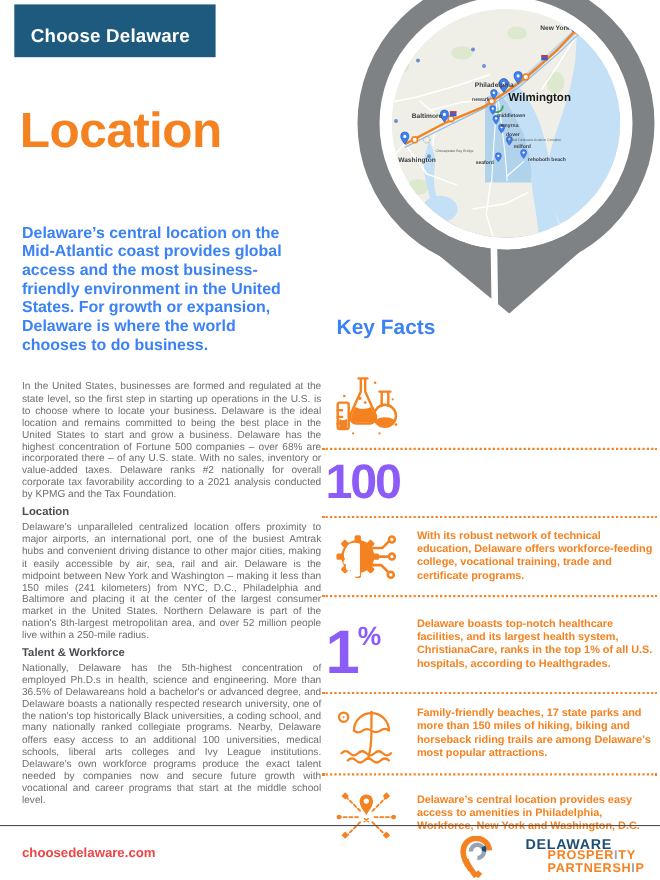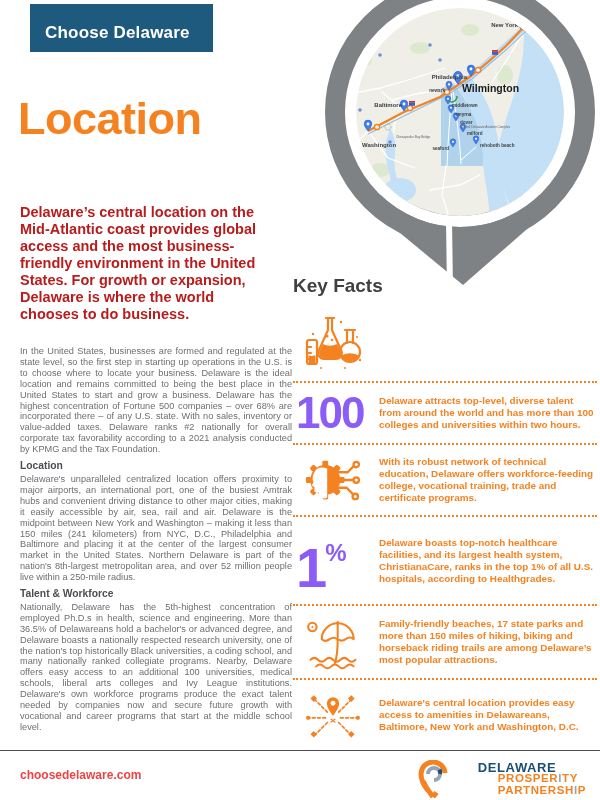--- a/index.html
+++ b/index.html
@@ -1,44 +1,44 @@
 <!DOCTYPE html>
 <html><head>
 <meta charset="utf-8">
 <style>
   html,body{margin:0;padding:0;background:#ffffff;}
   .page{position:relative;width:600px;height:800px;background:#ffffff;overflow:hidden;
         font-family:"Liberation Sans",sans-serif;}
 
   
-  .banner{position:absolute;left:30px;top:4px;width:183px;height:48px;background:#1e5a7d;
+  .banner{position:absolute;left:13px;top:4px;width:183px;height:48px;background:#1e5a7d;
           box-sizing:border-box;display:flex;align-items:flex-end;padding:0 0 9px 15px;}
   .banner span{color:#ffffff;font-weight:bold;font-size:17px;letter-spacing:.2px;}
   .title{position:absolute;left:18px;top:96px;margin:0;color:#f58220;font-size:45px;
          font-weight:bold;letter-spacing:-.5px;line-height:1;}
 
   
-  .intro{position:absolute;left:20px;top:204px;width:254px;color:#b91c1c;
+  .intro{position:absolute;left:20px;top:204px;width:254px;color:#3b82f6;
          font-weight:bold;font-size:14.5px;line-height:17px;}
   .left-col{position:absolute;left:20px;top:346px;width:272px;color:#6d6e71;
             font-size:9.2px;line-height:10.9px;text-align:justify;}
   .left-col p{margin:0;}
   .left-col h3{color:#4c4d52;font-size:10.3px;margin:6px 0 2px 0;text-align:left;}
 
   
   .pin-wrap{position:absolute;left:320px;top:0;width:280px;height:300px;}
   .pin-wrap text{font-family:"Liberation Sans",sans-serif;}
   .m-city{font-size:6px;font-weight:bold;fill:#3c4043;}
   .m-town{font-size:4.6px;font-weight:bold;fill:#3c4043;}
   .m-big{font-size:10.5px;font-weight:bold;fill:#1a1a1a;}
   .m-note{font-size:3.2px;fill:#5f6368;}
 
   
   .key-facts{position:absolute;left:293px;top:276px;width:304px;}
-  .kf-heading{margin:0;color:#404040;font-size:19px;font-weight:bold;line-height:20px;}
+  .kf-heading{margin:13px;color:#3b82f6;font-size:19px;font-weight:bold;line-height:20px;}
   .fact{display:flex;align-items:center;gap:6px;padding:7px 0;
         border-bottom:2px dotted #f58220;}
   .fact:last-child{border-bottom:none;}
   .fact.first{padding-top:2px;align-items:flex-start;}
   .fact.first .fact-icon{padding-top:12px;}
   .fact-icon{width:80px;min-width:80px;display:flex;justify-content:center;align-items:center;}
   .fact-text{color:#f58220;font-weight:bold;font-size:9.9px;line-height:12px;}
   .stat{color:#8b5cf6;font-weight:bold;font-size:44px;line-height:46px;letter-spacing:-2px;
         width:80px;min-width:80px;text-align:left;padding-left:3px;box-sizing:border-box;}
   .stat.one{font-size:56px;line-height:58px;}
@@ -207,21 +207,20 @@
           <circle cx="59" cy="50" r="1.2" fill="#f58220" stroke="none"></circle>
           <circle cx="12" cy="24" r="1.2" fill="#f58220" stroke="none"></circle>
           <circle cx="56" cy="27" r="1" fill="#f58220" stroke="none"></circle>
           <circle cx="40" cy="12" r="1.2" fill="#f58220" stroke="none"></circle>
         </svg>
       </div>
     </div>
 
     <div class="fact">
       <div class="stat">100</div>
-      <div class="fact-text">Delaware attracts top-level, diverse talent from around the world and has more than 100 colleges and universities within two hours.</div>
     </div>
 
     <div class="fact">
       <div class="fact-icon">
         <svg width="62" height="56" viewBox="0 0 64 56">
           <g fill="#f58220">
             <rect x="21" y="8" width="6" height="8" rx="1.5" transform="rotate(0 24 28)"></rect>
             <rect x="21" y="8" width="6" height="8" rx="1.5" transform="rotate(45 24 28)"></rect>
             <rect x="21" y="8" width="6" height="8" rx="1.5" transform="rotate(90 24 28)"></rect>
             <rect x="21" y="8" width="6" height="8" rx="1.5" transform="rotate(135 24 28)"></rect>
@@ -284,21 +283,21 @@
             <rect x="9" y="47" width="5" height="5" transform="rotate(45 11.5 49.5)"></rect>
             <rect x="49" y="47" width="5" height="5" transform="rotate(45 51.5 49.5)"></rect>
             <circle cx="5.5" cy="32" r="2.3"></circle>
               <circle cx="58.5" cy="32" r="2.3"></circle>
           </g>
           <path d="M32,30 C27.5,23.5 25.5,20.5 25.5,16.5 A6.5,6.5 0 1 1 38.5,16.5 C38.5,20.5 36.5,23.5 32,30 Z" fill="#f58220" stroke="none"></path>
           <circle cx="32" cy="16.5" r="2.6" fill="#ffffff" stroke="none"></circle>
           <path d="M30,33.5 l4,3 M34,33.5 l-4,3" stroke-width="1.4"></path>
         </svg>
       </div>
-      <div class="fact-text">Delaware’s central location provides easy access to amenities in Delawareans, Baltimore, New York and Washington, D.C.</div>
+      <div class="fact-text">Delaware’s central location provides easy access to amenities in Philadelphia, Workforce, New York and Washington, D.C.</div>
     </div>
   </aside>
 
   <div class="footer-rule"></div>
   <a class="website" href="#">choosedelaware.com</a>
 
   <div class="logo">
     <svg width="30" height="38" viewBox="0 0 30 38">
       <path d="M15,37 C9,29 3,24 3,14 A12,12 0 0 1 27,14 C27,24 21,29 15,37 Z" fill="none" stroke="#f58220" stroke-width="5" stroke-linejoin="round" stroke-dasharray="55 22" stroke-dashoffset="-8"></path>
       <path d="M15,37 C11,31 7,27 5.5,21" stroke="#f58220" stroke-width="5" fill="none"></path>

